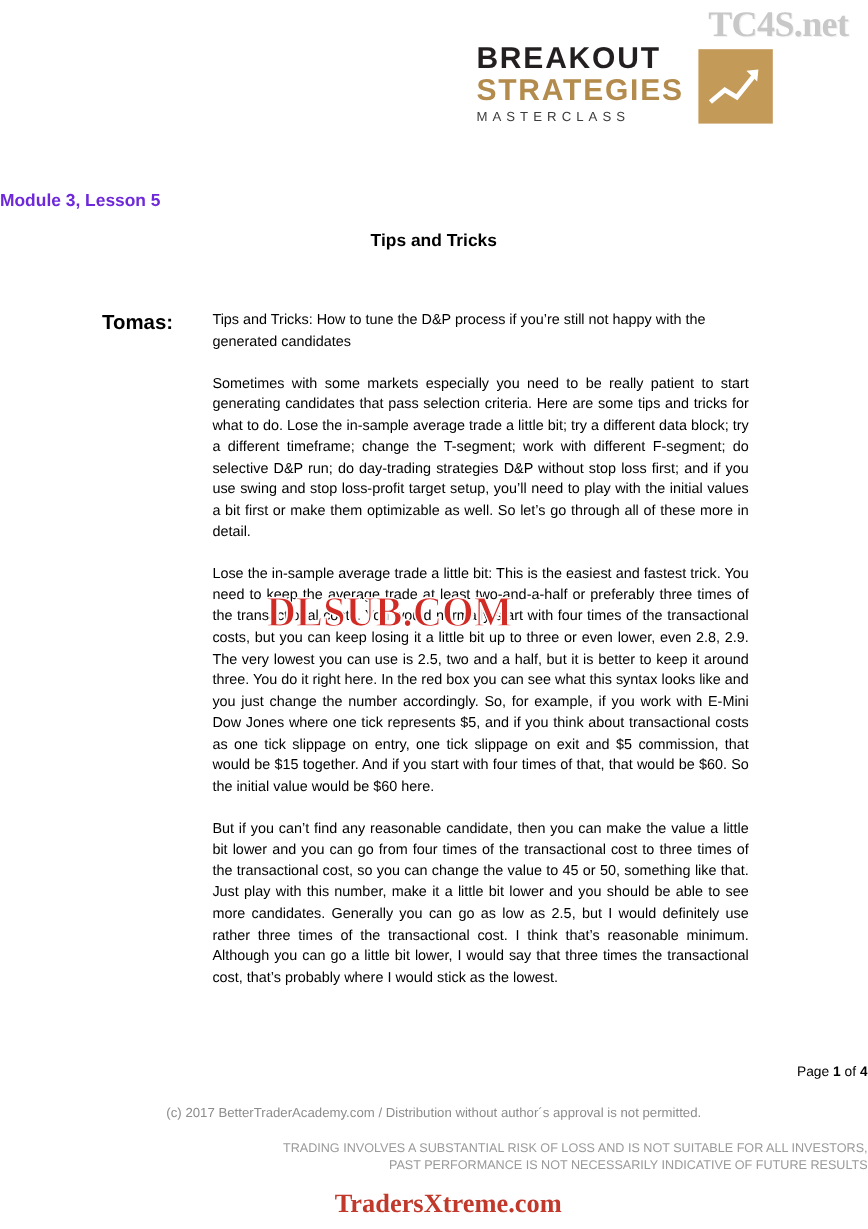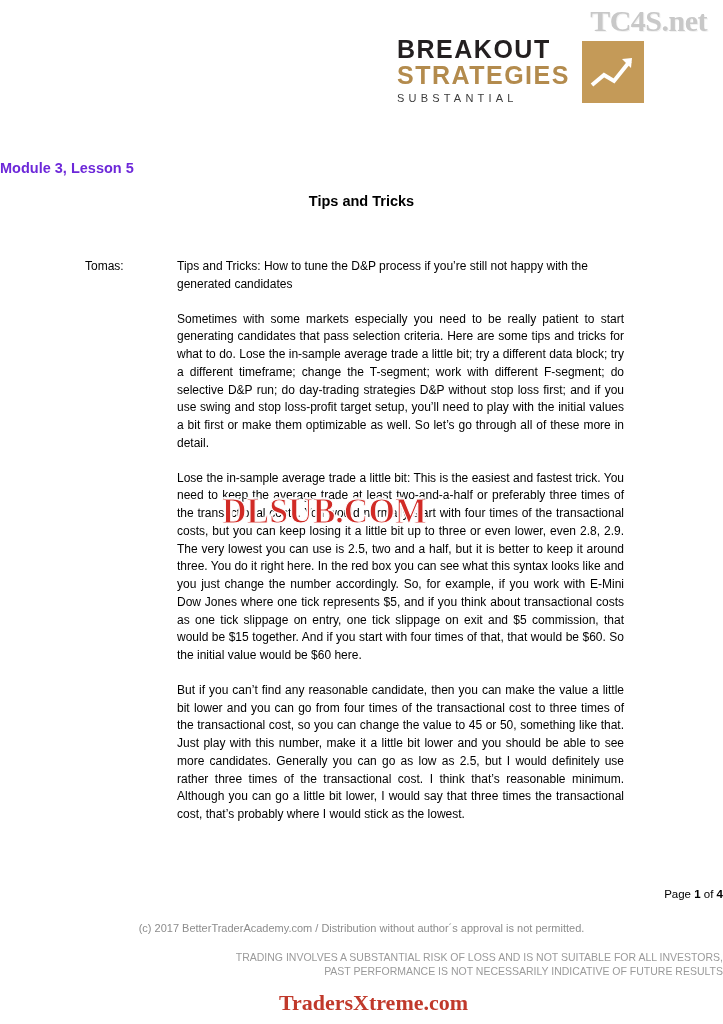--- a/index.html
+++ b/index.html
@@ -106,22 +106,22 @@
     text-align: center;
     font-size: 14.5px;
     font-weight: bold;
     color: #000;
   }
   
   .speaker {
     position: absolute;
     top: 259px;
     left: 85px;
-    font-size: 12px;
-    font-weight: normal;
+    font-size: 17px;
+    font-weight: bold;
     color: #000;
   }
   .content {
     position: absolute;
     top: 258px;
     left: 177px;
     width: 460px;
     font-size: 12px;
     line-height: 1.48;
     color: #000;
@@ -198,21 +198,21 @@
 
 <div class="page">
 
   <div class="watermark-top">TC4S.net</div>
 
   <div class="logo-wrap">
     <div class="logo-bar"></div>
     <div class="logo-text">
       <div class="logo-line1">BREAKOUT</div>
       <div class="logo-line2">STRATEGIES</div>
-      <div class="logo-line3">SUBSTANTIAL</div>
+      <div class="logo-line3">MASTERCLASS</div>
     </div>
     <div class="logo-mark">
       <svg width="62" height="62" viewBox="0 0 62 62" aria-hidden="true">
         <polyline points="10,44 22,34 32,40 48,20" fill="none" stroke="#ffffff" stroke-width="4"></polyline>
         <polygon points="40,18 50,17 49,27" fill="#ffffff"></polygon>
       </svg>
     </div>
   </div>
 
   <div class="doc-title">Module 3, Lesson 5</div>

